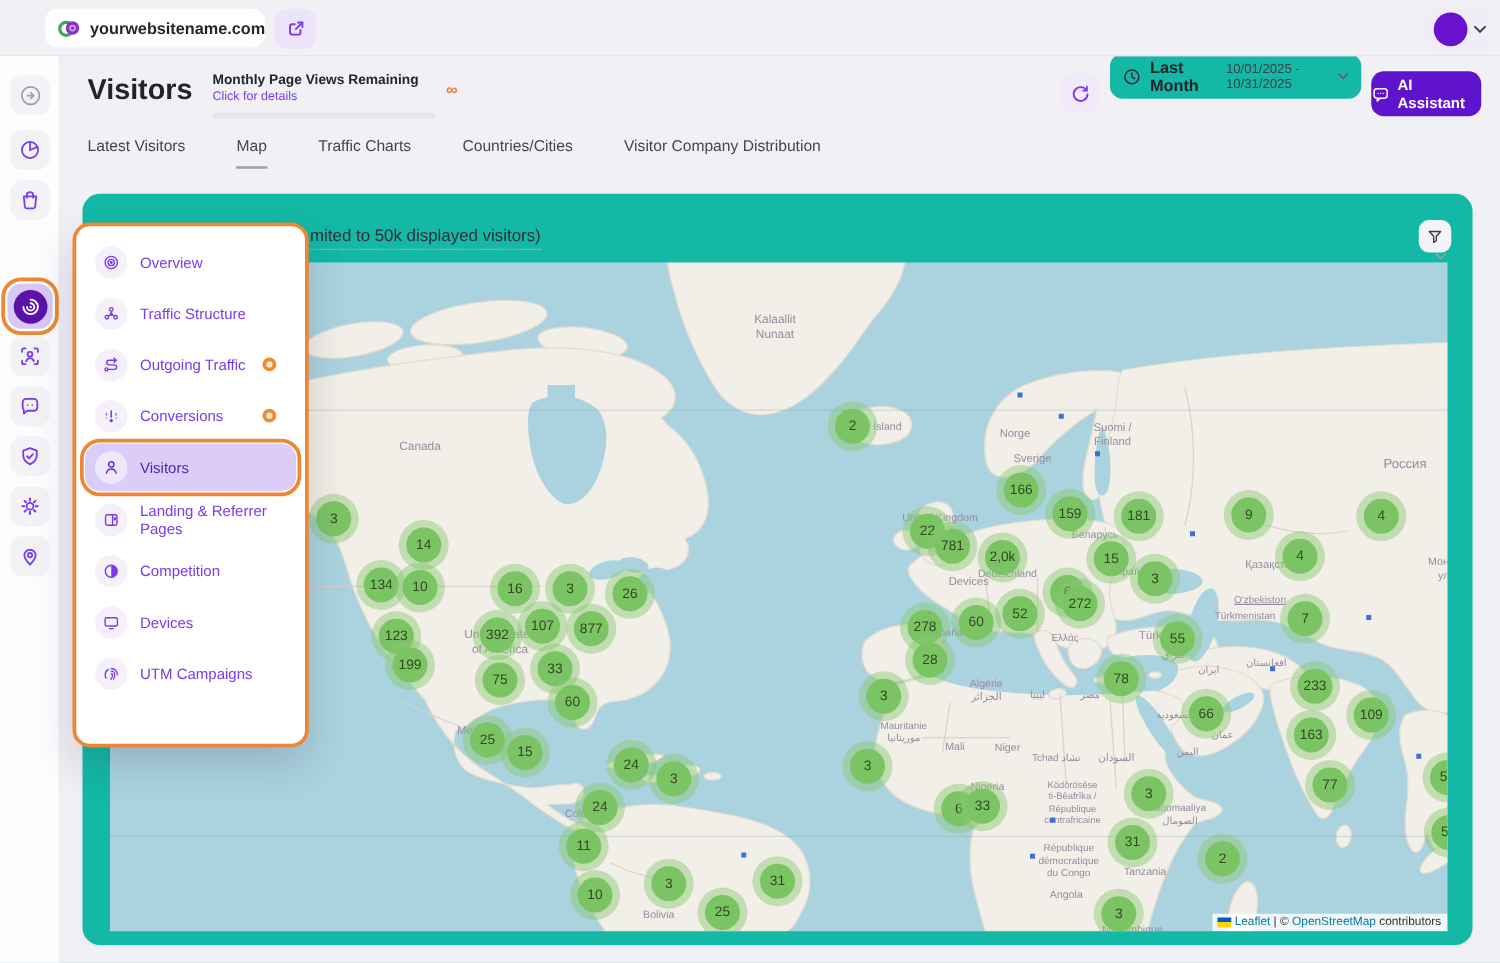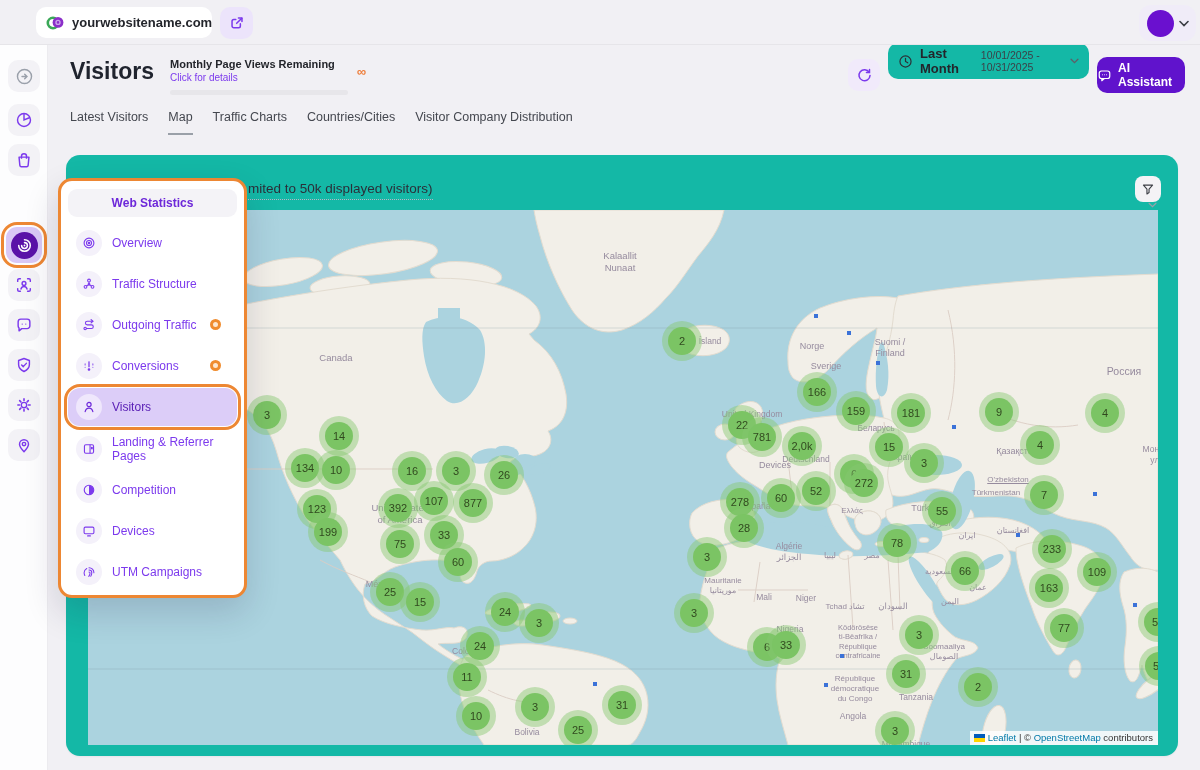--- a/index.html
+++ b/index.html
@@ -22,21 +22,21 @@
   .quota .lbl { font-size:11px; font-weight:700; color:#23252b; }
   .quota .lnk { font-size:10px; color:#7c3aed; margin-top:2px; cursor:pointer; }
   .quota .bar { margin-top:7px; width:178px; height:5px; border-radius:3px; background:#e7e6ea; }
   .quota .inf { position:absolute; right:-18px; top:6px; font-size:13px; font-weight:700; color:#ee7c38; }
   .refresh-btn { position:absolute; left:848px; top:59px; width:32px; height:32px; border-radius:10px; background:#f1eafb; display:flex; align-items:center; justify-content:center; cursor:pointer; z-index:10; }
   .date-pill { position:absolute; left:888px; top:43px; width:201px; height:36px; border-radius:10px; background:#14b8a6; display:flex; align-items:center; padding:0 10px; gap:7px; cursor:pointer; z-index:10; }
   .date-pill .period { font-size:13px; font-weight:700; color:#23252b; }
   .date-pill .range { font-size:10.5px; color:#3c3f47; margin-left:4px; }
   .ai-btn { position:absolute; left:1097px; top:57px; width:88px; height:36px; border-radius:10px; background:#6013cc; color:#fff; display:flex; align-items:center; justify-content:center; gap:6px; font-size:12px; font-weight:700; cursor:pointer; z-index:10; }
   
-  #tabs { position:absolute; left:70px; top:110px; display:flex; gap:20px; z-index:10; }
+  #tabs { position:absolute; left:70px; top:110px; display:flex; gap:41px; z-index:10; }
   .tab { font-size:12.5px; color:#44474f; padding-bottom:9px; cursor:pointer; }
   .tab.active { border-bottom:2px solid #9aa0a8; }
   
   #card { position:absolute; left:66px; top:155px; width:1112px; height:601px; background:#14b8a6; border-radius:14px; box-shadow:0 1px 2px rgba(20,20,40,.05); z-index:5; }
   #map-title { position:absolute; left:182px; top:26px; font-size:13.5px; color:#2b2f39; border-bottom:1px dotted #b9b5c2; padding-bottom:3px; }
   .filter-btn { position:absolute; right:17px; top:21px; width:26px; height:26px; border-radius:8px; background:#f4f3f6; display:flex; align-items:center; justify-content:center; cursor:pointer; }
   .filter-chev { position:absolute; right:21px; top:47px; }
   
   #map { position:absolute; left:22px; top:55px; width:1070px; height:535px; background:#ABD3DF; overflow:hidden; cursor:grab; }
   #map svg.geo { position:absolute; left:0; top:0; }
@@ -662,21 +662,20 @@
         <span>54</span>
       </div>
       <div class="cluster" style="left: 1071px; top: 456px;">
         <i></i>
         <span>59</span>
       </div>
     </div>
 </div>
 
 <div id="flyout">
-  <div class="ws-header">Web Statistics</div>
 
   <div class="fly-item">
     <span class="ic">
       <svg width="14" height="14" viewBox="0 0 20 20" fill="none" stroke="#7c3aed" stroke-width="1.6">
         <circle cx="10" cy="10" r="7"></circle>
           <circle cx="10" cy="10" r="3.6"></circle>
           <circle cx="10" cy="10" r="0.9" fill="#7c3aed"></circle>
       </svg>
     </span>
     <span class="lb">Overview</span>

